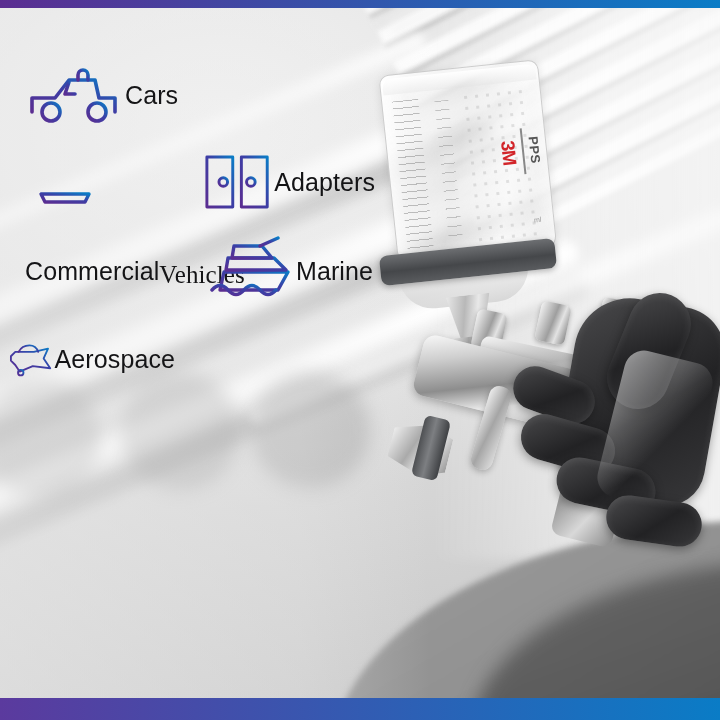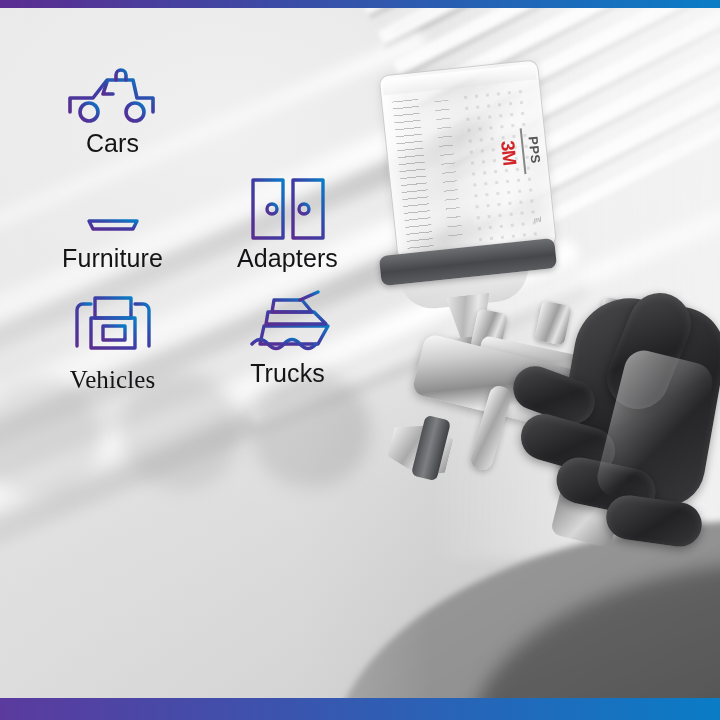--- a/index.html
+++ b/index.html
@@ -138,21 +138,21 @@
     border-radius:20px;pointer-events:none;}
 
   
   .bar{position:absolute;left:0;width:720px;}
   .bar-top{top:0;height:8px;}
   .bar-bottom{bottom:0;height:22px;}
 
   
   .grid{position:absolute;left:0;top:60px;width:400px;}
   .row{display:flex;}
-  .cell{width:175px;display:flex;flex-direction:column;align-items:center;}
+  .cell{width:175px;display:flex;flex-direction:row;align-items:center;}
   .c-left{margin-left:25px;}
   .ico{display:block;}
   .lbl{font-size:25px;color:#141416;letter-spacing:.1px;line-height:1.08;text-align:center;}
   .lbl.two{margin-top:6px;font-family:Liberation Serif, serif;}
 
   .note{position:absolute;left:447px;top:636px;width:265px;
     font-style:italic;font-weight:600;font-size:13.2px;line-height:1.45;color:#1d1d1f;}
 </style>
 </head>
 <body>
@@ -250,21 +250,20 @@
           <path d="M24 8 H56"></path>
             <path d="M24 18 H56"></path>
             <path d="M24 28 H56"></path>
             <path d="M24 38 H56"></path>
           <path d="M16 48 H64 L60 56 H20 Z"></path>
           <path d="M21 56 V68"></path>
             <path d="M59 56 V68"></path>
           <path d="M28 56 V64"></path>
             <path d="M52 56 V64"></path>
         </svg>
-        <span class="lbl">Furniture</span>
       </div>
       <div class="cell">
         <svg class="ico" width="86" height="72" viewBox="0 0 86 72" fill="none" stroke="url(#ig)" stroke-width="3.4" stroke-linecap="round" stroke-linejoin="round">
           <rect x="8" y="7" width="30" height="58"></rect>
           <rect x="48" y="7" width="30" height="58"></rect>
           <circle cx="27" cy="36" r="5"></circle>
           <circle cx="59" cy="36" r="5"></circle>
         </svg>
         <span class="lbl">Adapters</span>
       </div>
@@ -279,36 +278,49 @@
           <path d="M42 39 V47"></path>
             <path d="M47 39 V47"></path>
             <path d="M52 39 V47"></path>
           <path d="M24 14 H16 a6 6 0 0 0 -6 6 V56"></path>
           <path d="M68 14 H76 a6 6 0 0 1 6 6 V56"></path>
           <path d="M6 56 H16"></path>
             <path d="M76 56 H86"></path>
           <path d="M26 58 V64"></path>
             <path d="M66 58 V64"></path>
         </svg>
+        <span class="lbl">Commercial</span>
         <span class="lbl two">Vehicles</span>
       </div>
       <div class="cell">
         <svg class="ico" width="96" height="70" viewBox="0 0 96 70" fill="none" stroke="url(#ig)" stroke-width="3.4" stroke-linecap="round" stroke-linejoin="round">
           <path d="M24 36 H88 L78 54 H20 Z"></path>
           <path d="M28 22 H74 L86 34 H26 Z"></path>
           <path d="M34 10 H62 L72 22 H32 Z"></path>
           <path d="M60 10 L78 2"></path>
           <path d="M12 54 q8 -9 16 0 q8 9 16 0 q8 -9 16 0 q8 9 16 0"></path>
           <path d="M12 54 v6"></path>
         </svg>
-        <span class="lbl">Trucks</span>
+        <span class="lbl">Marine</span>
       </div>
     </div>
 
     <div class="row" style="margin-top:18px">
+      <div class="cell">
+        <svg class="ico" width="100" height="70" viewBox="0 0 100 70" fill="none" stroke="url(#ig)" stroke-width="3.4" stroke-linecap="round" stroke-linejoin="round">
+          <path d="M20 30 L28 22 H62 L88 16 L80 34 L92 52 L60 48 L36 58 L28 46 L20 38 Z"></path>
+          <path d="M34 22 q6 -12 20 -12 q12 0 16 12"></path>
+          <path d="M50 10 V22"></path>
+          <path d="M10 24 V32"></path>
+            <path d="M10 38 V46"></path>
+          <circle cx="38" cy="60" r="5"></circle>
+          <path d="M38 50 V55"></path>
+        </svg>
+        <span class="lbl">Aerospace</span>
+      </div>
     </div>
   </div>
 
 
   <div class="bar bar-top" id="barTop" style="background: linear-gradient(to right, rgb(91, 45, 145), rgb(10, 124, 198));"></div>
   <div class="bar bar-bottom" id="barBottom" style="background: linear-gradient(to right, rgb(91, 58, 158), rgb(10, 124, 198));"></div>
 
 </div>
 
 </body></html>

